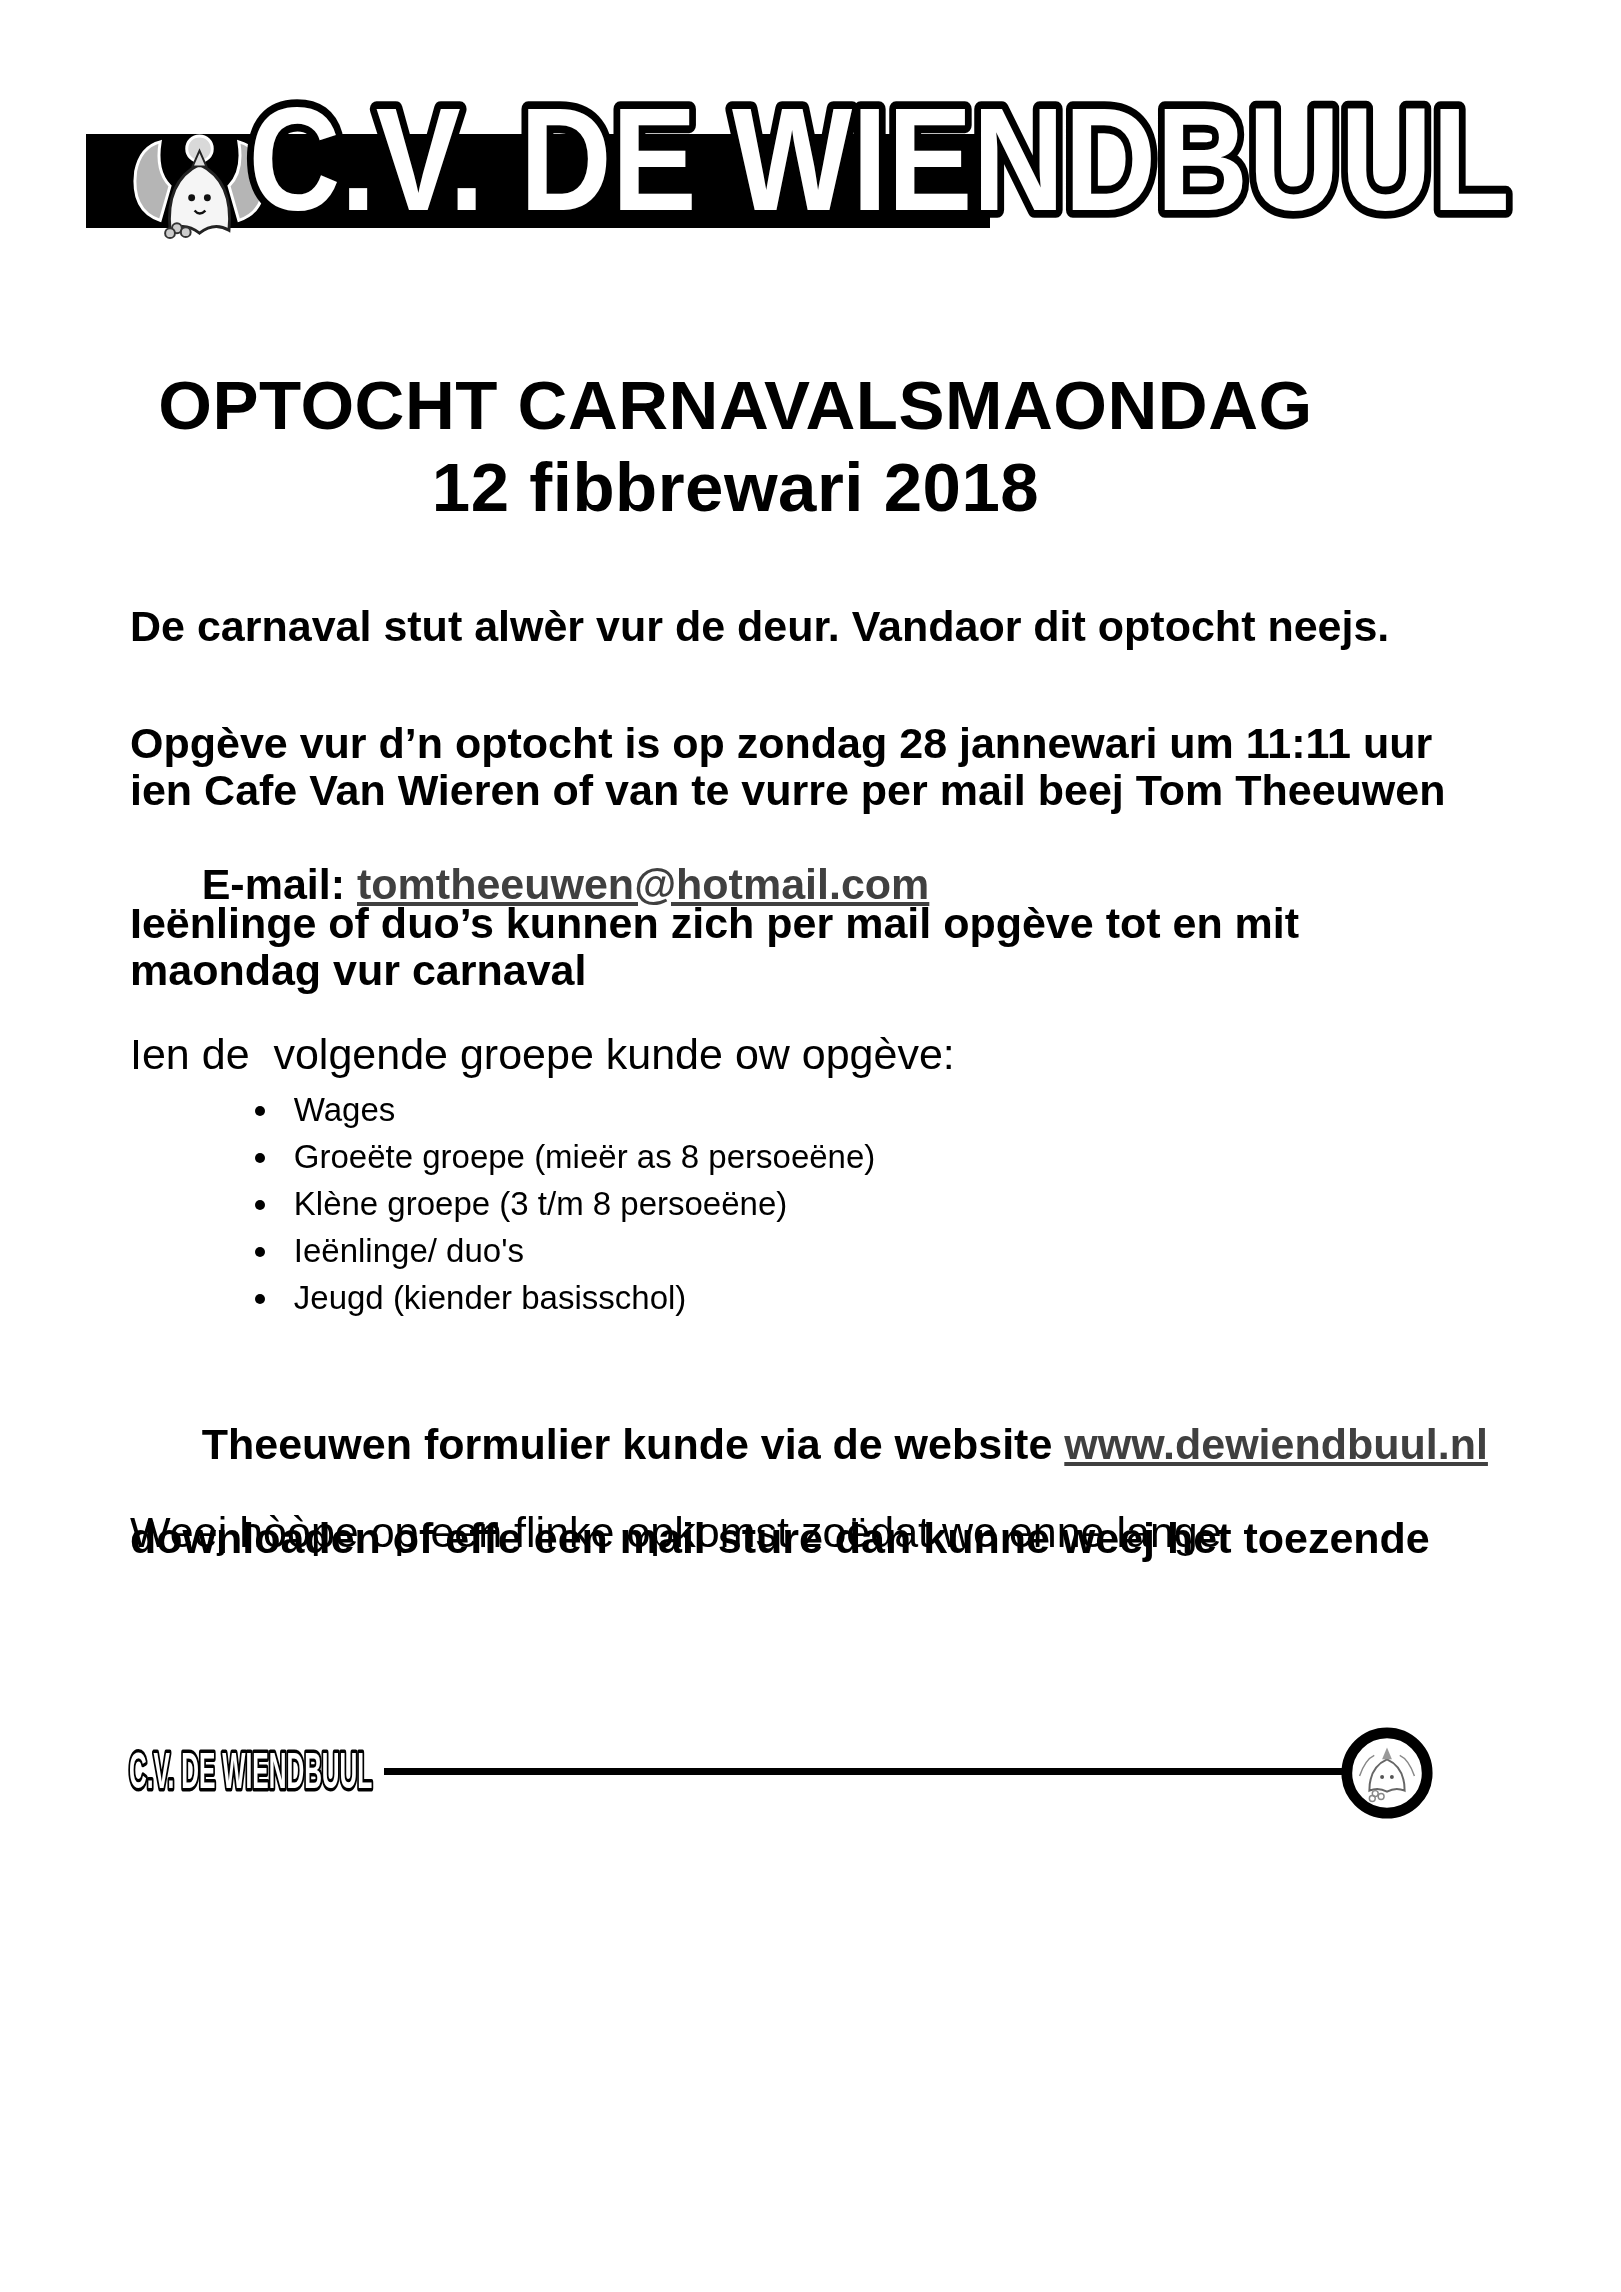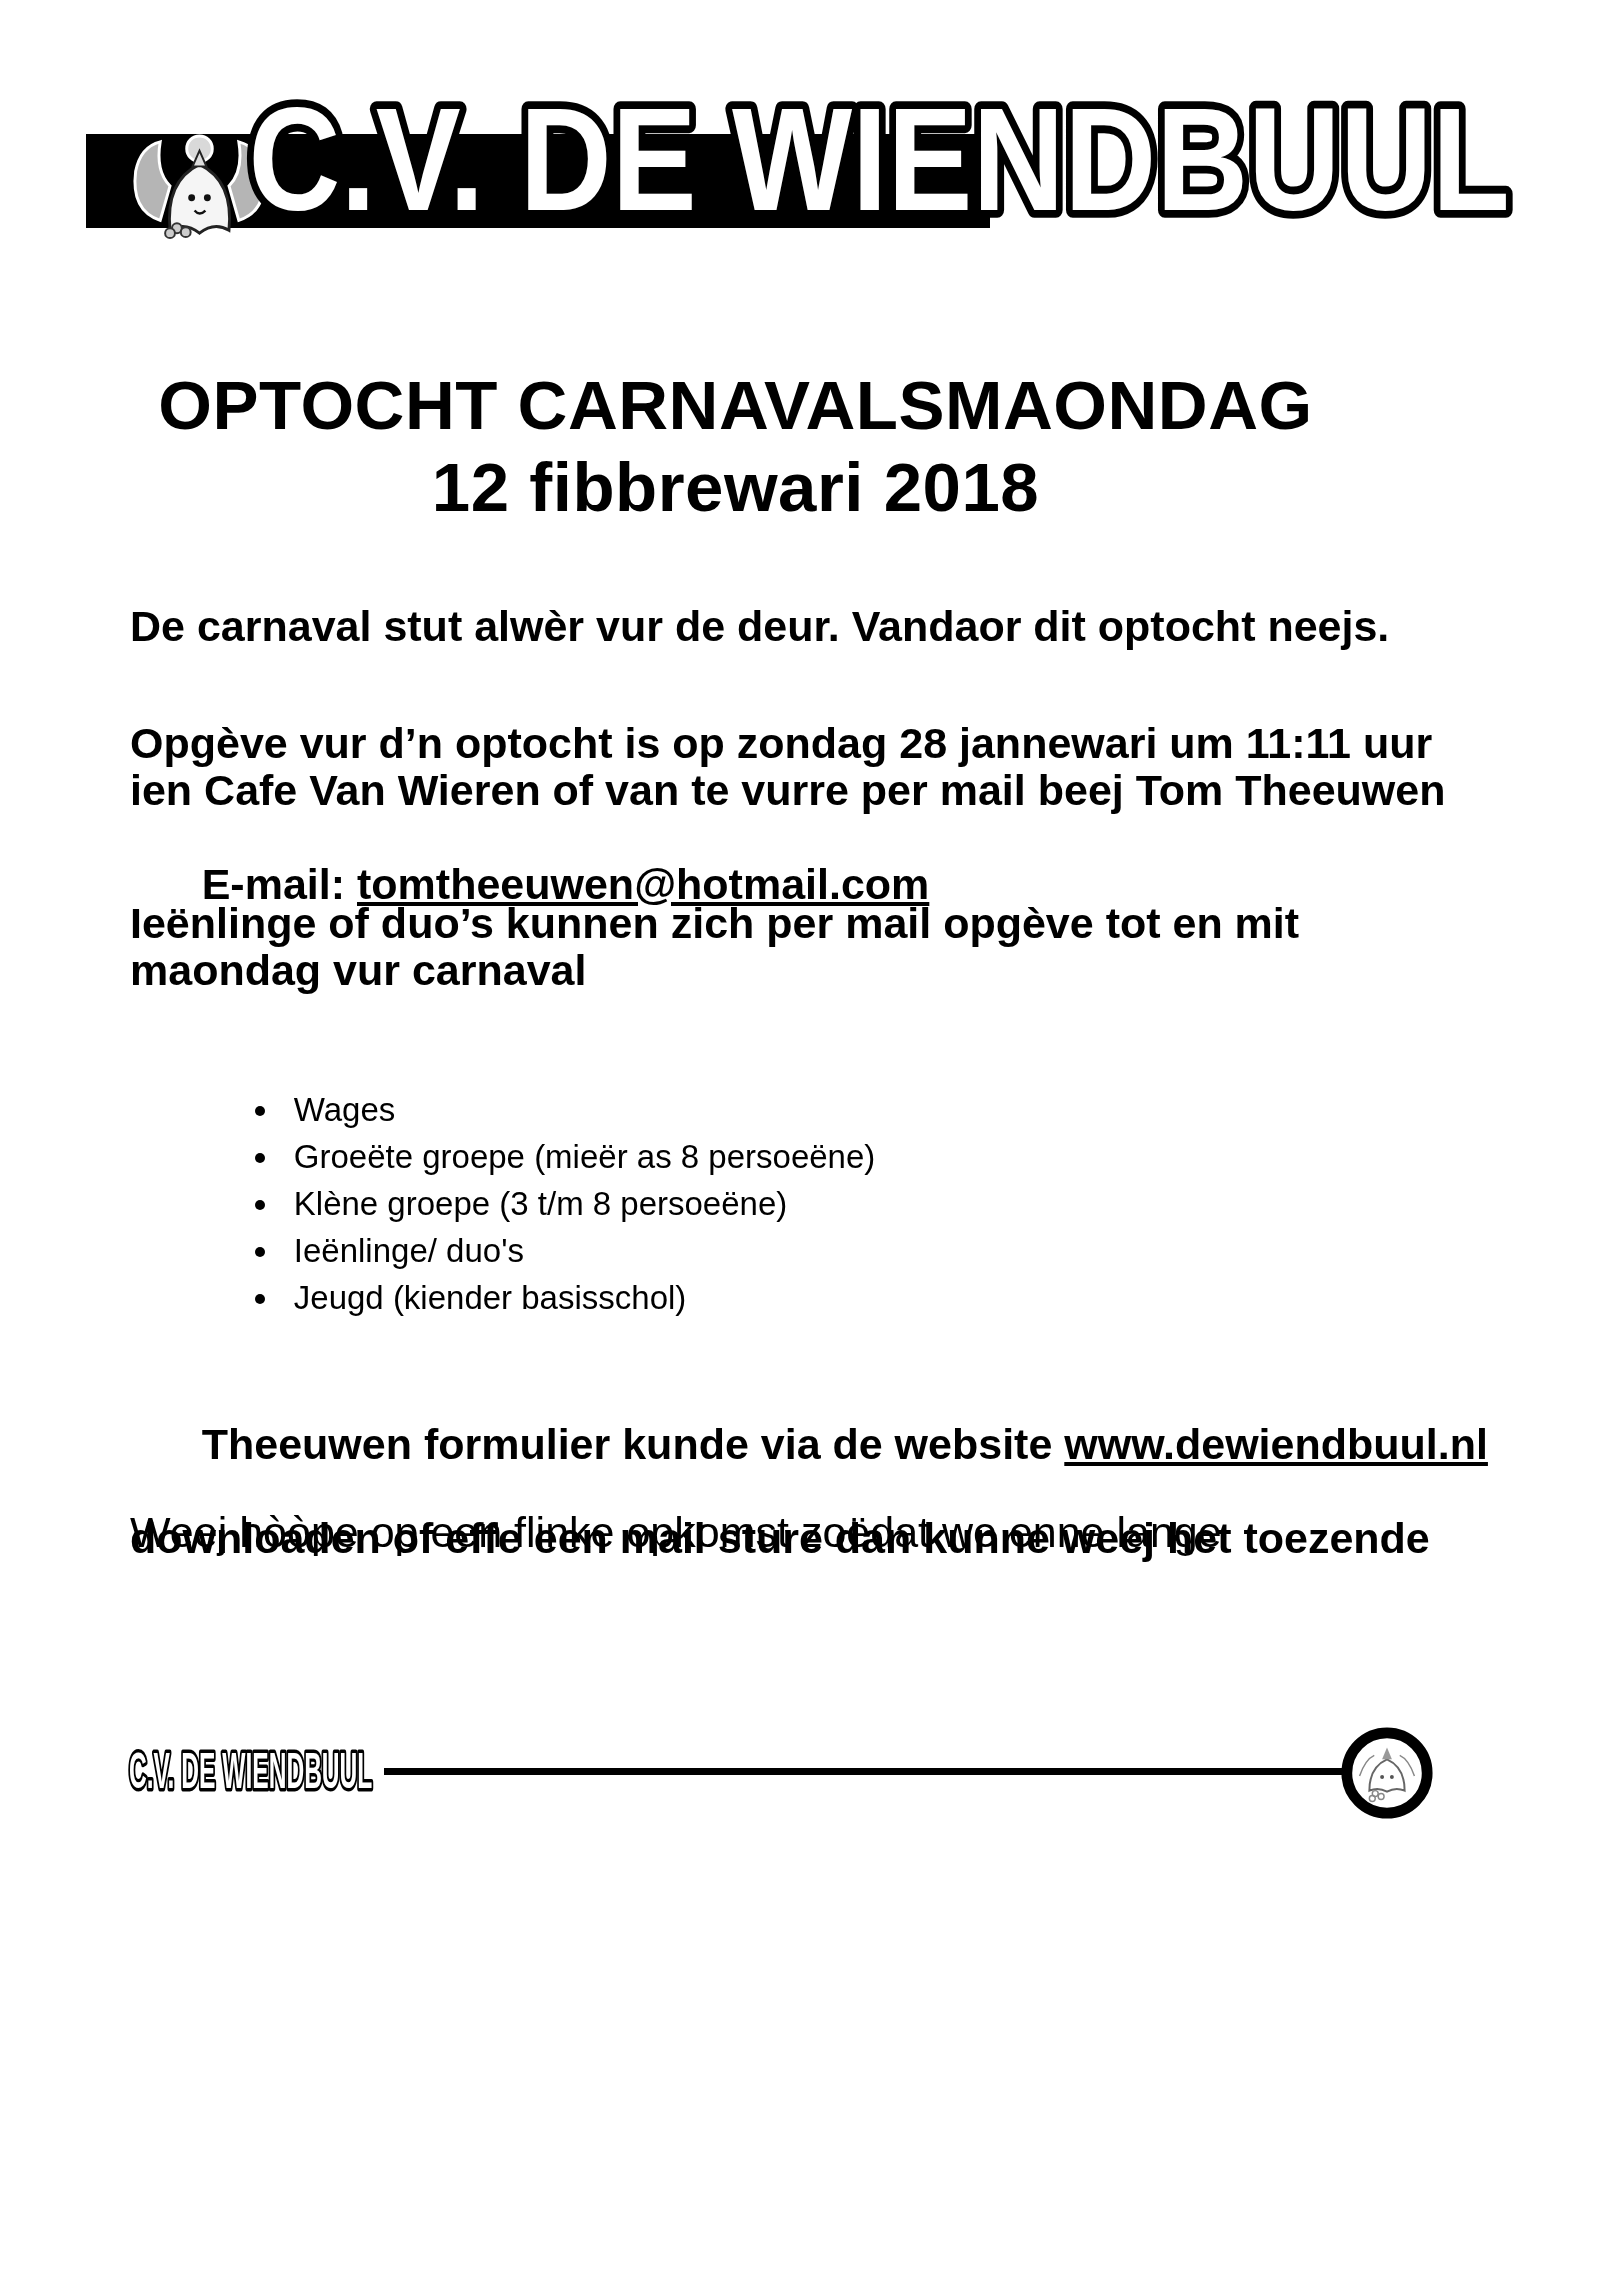--- a/index.html
+++ b/index.html
@@ -36,21 +36,21 @@
   .p-signup   { top:720px; }
   .p-individ  { top:900px; }
   .p-groups-intro { top:1031px; }
   .groups-list {
     position:absolute; left:130px; top:1086px; margin:0; padding:0 0 0 152px;
     font-size:33px; line-height:47px; font-weight:400; list-style:disc;
   }
   .groups-list li { white-space:pre; padding-left:11.8px; }
   .p-form     { top:1374px; }
   .p-closing  { top:1509px; }
-  a.doclink { color:#000000; text-decoration:underline; cursor:pointer; }
+  a.doclink { color:#404040; text-decoration:underline; cursor:pointer; }
   
   .footer-logo-svg { position:absolute; left:123px; top:1737px; }
   .footer-line {
     position:absolute; left:384px; top:1768px; width:959px; height:6.9px;
     background:#000;
   }
   .emblem-svg { position:absolute; left:1339px; top:1725px; }
 </style>
 </head>
 <body>
@@ -92,20 +92,23 @@
     <div class="line">
       <span>E-mail: </span><a class="doclink">tomtheeuwen@hotmail.com</a>
     </div>
   </div>
 
   <div class="para bold p-individ">
     <div class="line">Ieënlinge of duo’s kunnen zich per mail opgève tot en mit</div>
     <div class="line">maondag vur carnaval</div>
   </div>
 
+  <div class="para reg p-groups-intro">
+    <div class="line">Ien de  volgende groepe kunde ow opgève:</div>
+  </div>
 
   <ul class="groups-list">
     <li>Wages</li>
     <li>Groeëte groepe (mieër as 8 persoeëne)</li>
     <li>Klène groepe (3 t/m 8 persoeëne)</li>
     <li>Ieënlinge/ duo's</li>
     <li>Jeugd (kiender basisschol)</li>
   </ul>
 
   <div class="para bold p-form">

